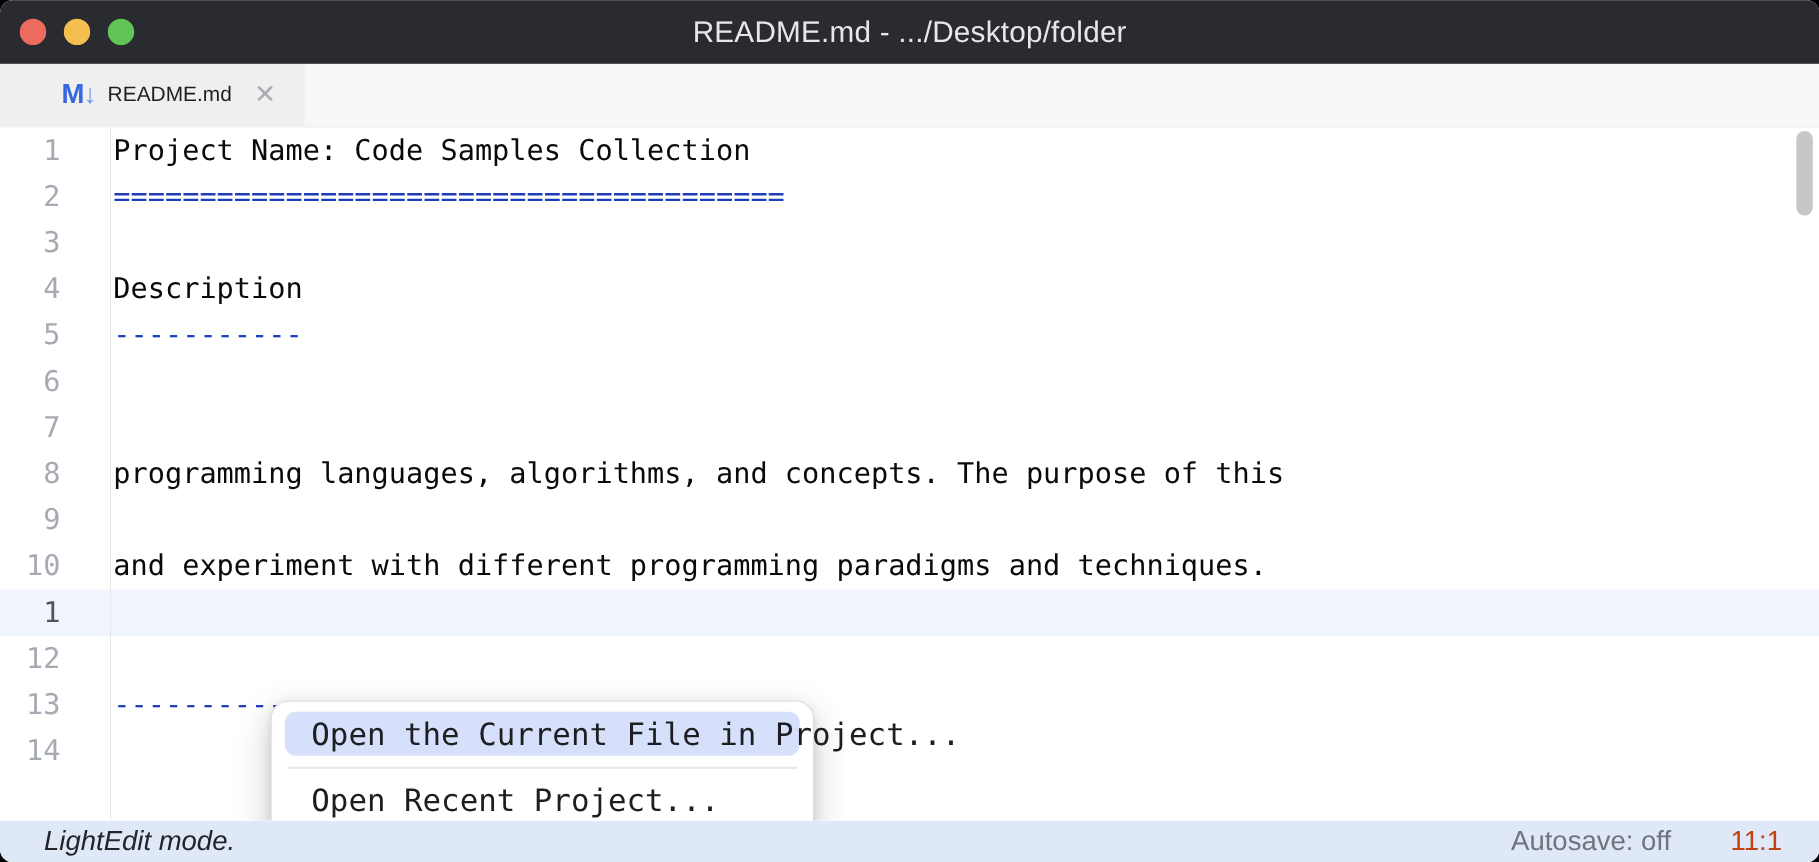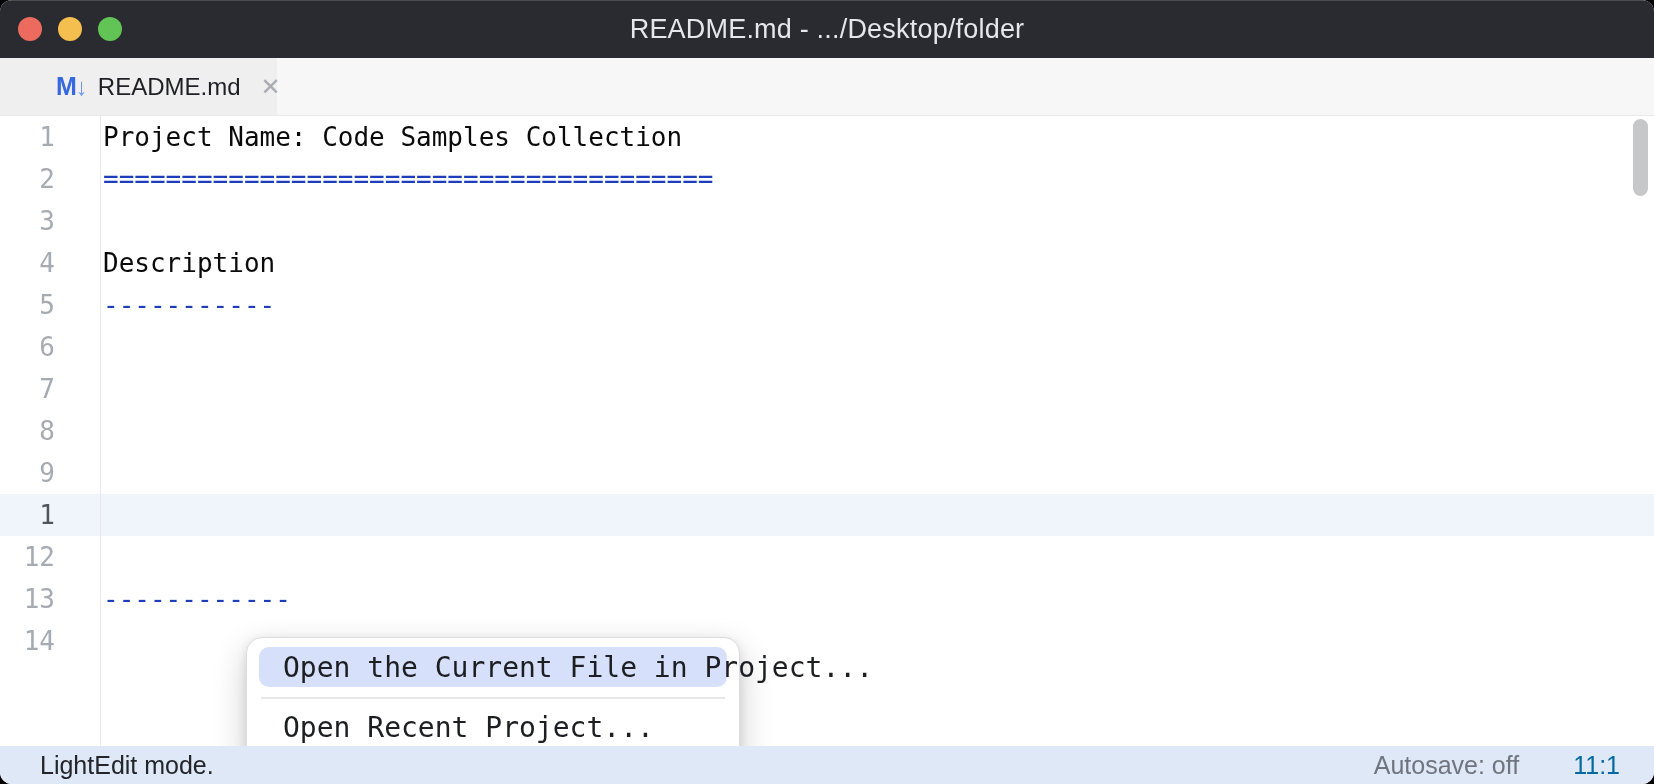--- a/index.html
+++ b/index.html
@@ -14,21 +14,21 @@
   .dot.yellow{background:var(--mac-yellow,#f4bf4f);}
   .dot.green{background:var(--mac-green,#61c454);}
   .title{position:absolute;left:0;right:0;top:0;height:58px;display:flex;align-items:center;justify-content:center;color:#e6e7ea;font-size:27px;font-weight:500;letter-spacing:.2px;}
 
   
   .tabbar{height:58px;flex:0 0 58px;background:#f7f7f8;border-bottom:1px solid #e9e9ec;display:flex;box-sizing:border-box;}
   .tab{width:277px;background:#efeff0;display:flex;align-items:center;box-sizing:border-box;padding-left:56px;cursor:default;}
   .md-icon{font-weight:bold;font-size:25px;white-space:nowrap;}
   .md-icon .m{color:#3668e0;}
   .md-icon .arrow{color:#6d96f0;font-size:24px;margin-left:-1px;}
-  .tab-label{margin-left:10px;font-size:24px;color:#1e1f23;}
+  .tab-label{margin-left:10px;font-size:19px;color:#1e1f23;}
   .tab-close{margin-left:20px;font-size:24px;color:#a9acb3;line-height:1;}
 
   
   .editor{position:relative;flex:1 1 auto;background:#fff;overflow:hidden;font-family:"DejaVu Sans Mono","Liberation Mono",monospace;font-size:26px;}
   .gutter-sep{position:absolute;left:100px;top:0;bottom:0;width:1px;background:#e8e9eb;z-index:3;}
   .lines{position:relative;z-index:1;}
   .line{display:flex;height:42px;line-height:42px;white-space:pre;}
   .line.current{background:var(--caret-line-bg,#f0f4fb);}
   .ln{flex:0 0 55px;width:55px;text-align:right;color:#a6aab2;}
   .line.current .ln{color:#50545c;}
@@ -37,26 +37,26 @@
   .scroll-thumb{position:absolute;right:6px;top:3px;width:15px;height:77px;border-radius:8px;background:#c6c7c9;z-index:6;}
 
   
   .menu{position:absolute;left:246px;top:521px;width:494px;box-sizing:border-box;background:#fff;border:1px solid #dddde1;border-radius:16px;box-shadow:0 12px 34px rgba(0,0,0,.2),0 3px 10px rgba(0,0,0,.10);z-index:10;padding:9px 12px 24px 12px;}
   .menu-item{height:40px;display:flex;align-items:center;border-radius:10px;padding:0 14px 0 24px;font-size:28px;color:#1d1e22;white-space:nowrap;}
   .menu-item.selected{background:var(--menu-sel,#d6e0fa);}
   .menu-sep{height:1.5px;background:#e8e8ea;margin:10px 2px 9px 2px;}
 
   
   .statusbar{height:38px;flex:0 0 38px;background:var(--status-bg,#dfe8f7);display:flex;align-items:center;font-size:25px;color:#23252a;padding:0 34px 0 40px;box-sizing:border-box;}
-  .status-left{display:flex;gap:14px;}
+  .status-left{display:flex;gap:14px;font-style:italic;}
   .ide-link{color:var(--link-blue,#3168d8);text-decoration:underline;text-underline-offset:5px;text-decoration-thickness:1.5px;cursor:pointer;display:flex;align-items:center;gap:9px;}
   .chev{display:inline-block;margin-top:3px;}
   .status-right{margin-left:auto;display:flex;align-items:center;gap:54px;}
   .autosave{color:#70747e;}
-  .caret-pos{color:#0369a1;}
+  .caret-pos{color:#c2410c;}
 </style>
 </head>
 <body>
 
 <div class="window">
 
   <div class="titlebar">
     <div class="traffic">
       <div class="dot red"></div>
       <div class="dot yellow"></div>
@@ -104,26 +104,31 @@
     <span class="ln">6</span>
     <span class="code"></span>
   </div>
 
   <div class="line">
     <span class="ln">7</span>
   </div>
 
   <div class="line">
     <span class="ln">8</span>
+    <span class="code">programming languages, algorithms, and concepts. The purpose of this</span>
   </div>
 
   <div class="line">
     <span class="ln">9</span>
   </div>
 
+  <div class="line">
+    <span class="ln">10</span>
+    <span class="code">and experiment with different programming paradigms and techniques.</span>
+  </div>
 
   <div class="line current">
     <span class="ln">1</span>
     <span class="code"></span>
   </div>
 
   <div class="line">
     <span class="ln">12</span>
   </div>
 

